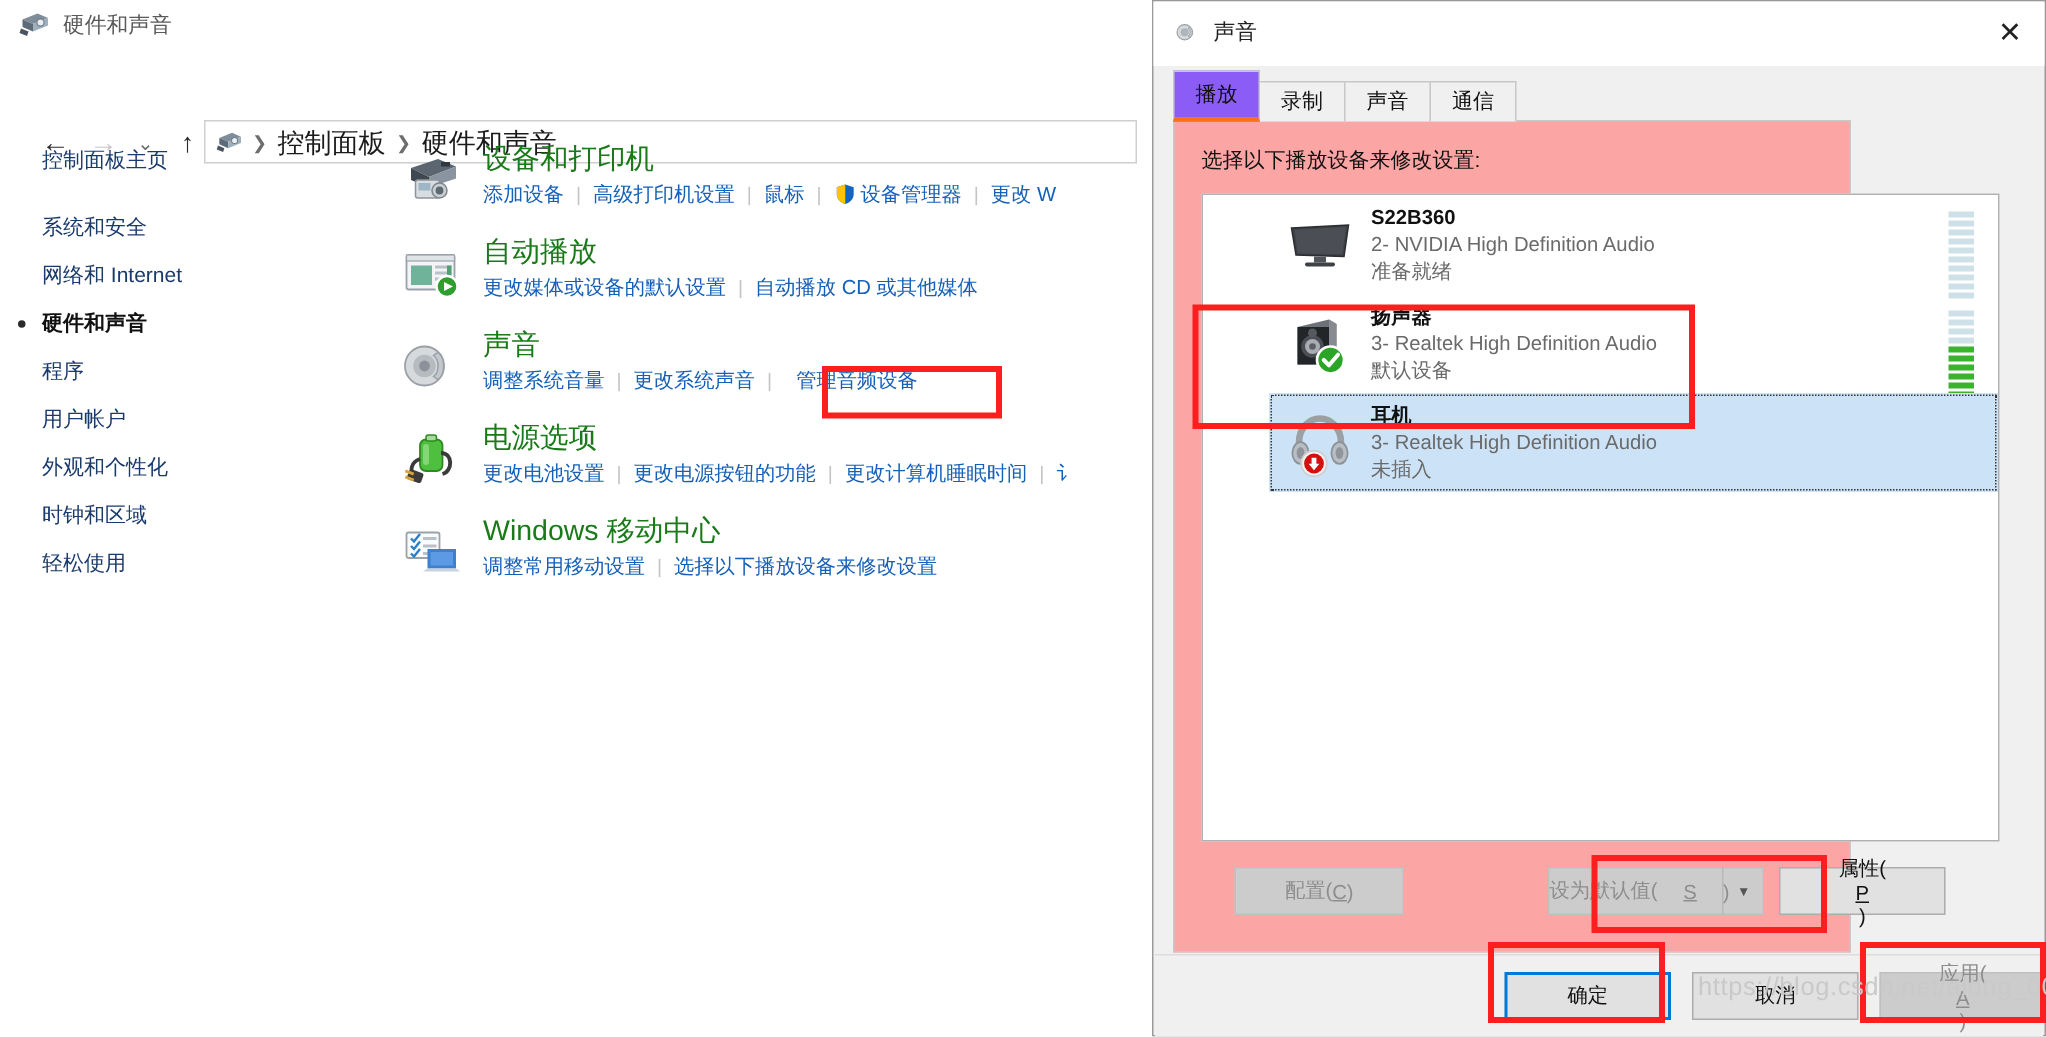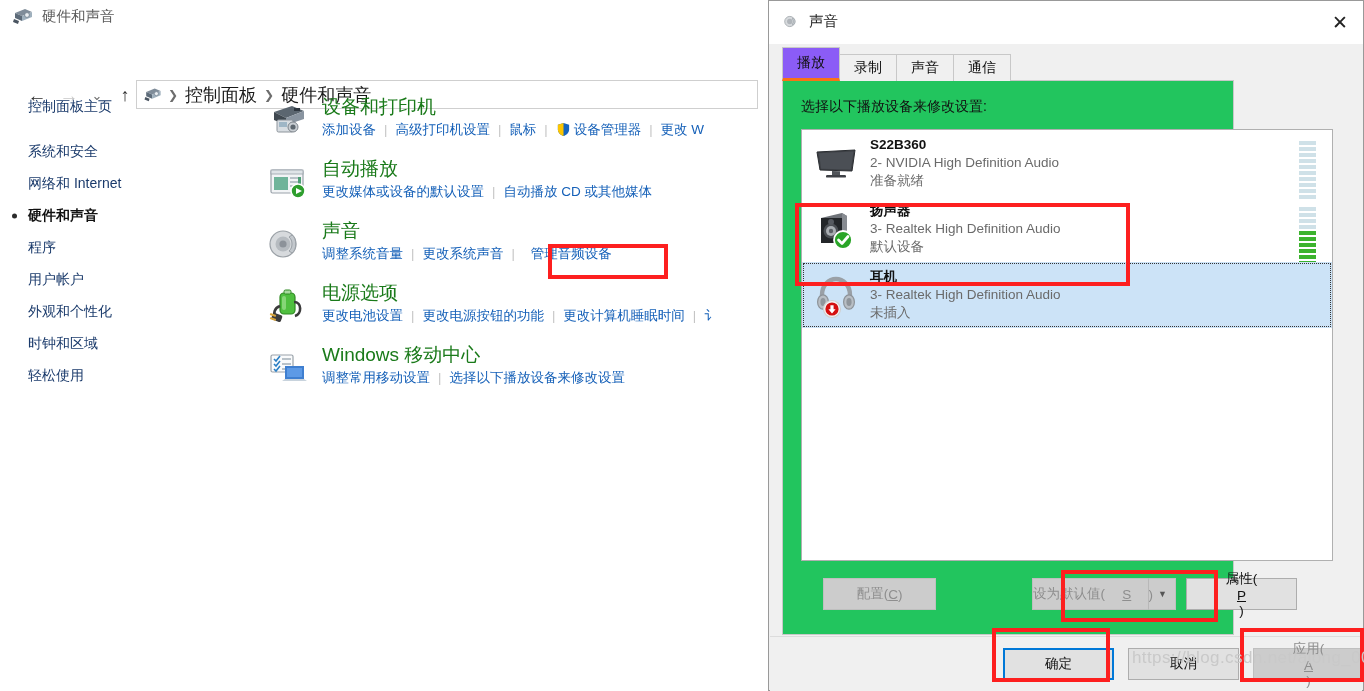--- a/index.html
+++ b/index.html
@@ -59,24 +59,24 @@
   #sd-title-wrap{position:absolute;left:14px;top:11px;display:flex;align-items:center;gap:9px;}
   #sd-title-text{font-size:14.5px;color:#222;}
   #sd-close{position:absolute;right:0;top:0;width:46px;height:42px;display:flex;align-items:center;justify-content:center;
     font-size:19px;color:#222;cursor:pointer;}
 
   #sd-tabs{position:absolute;left:13px;top:50px;width:568px;height:30px;display:flex;align-items:flex-end;z-index:3;}
   .sd-tab{height:26px;padding:0 14px;display:flex;align-items:center;font-size:14px;color:#111;
     background:#f0f0f0;border:1px solid #c8c8c8;border-bottom:none;margin-right:-1px;cursor:pointer;}
   .sd-tab.active{background:#8b5cf6;height:30px;border-bottom:3px solid #f97316;position:relative;z-index:4;text-align:right;}
 
-  #sd-panel{position:absolute;left:13px;top:79px;width:452px;height:555px;background:#22c55e;border:1px solid #c8c8c8;box-sizing:border-box;}
+  #sd-panel{position:absolute;left:13px;top:79px;width:452px;height:555px;background:#fca5a5;border:1px solid #c8c8c8;box-sizing:border-box;}
   #sd-prompt{position:absolute;left:18px;top:17px;font-size:14px;color:#111;}
 
-  #device-list{position:absolute;left:18px;top:48px;width:532px;height:432px;border:1px solid #b0b0b0;background:#fff;box-sizing:border-box;overflow:hidden;}
+  #device-list{position:absolute;left:18px;top:48px;width:532px;height:432px;border:1px solid #b0b0b0;background:#fff;box-sizing:border-box;overflow:hidden;padding-left:44px;}
   .device{position:relative;height:66px;display:flex;align-items:center;padding-left:10px;box-sizing:border-box;}
   .device.selected{background:#cce3f7;outline:1px dotted #333;outline-offset:-2px;}
   .dev-icon{width:48px;height:48px;position:relative;flex:0 0 48px;}
   .dev-text{margin-left:10px;flex:1;}
   .dev-name{font-size:13.5px;font-weight:bold;color:#111;line-height:1.35;}
   .dev-sub{font-size:13.5px;color:#6a6a6a;line-height:1.35;}
   .dev-status{font-size:13.5px;color:#6a6a6a;line-height:1.35;}
   .meter{position:absolute;right:16px;top:11px;width:17px;display:flex;flex-direction:column-reverse;gap:2px;}
   .seg{height:4px;width:17px;background:#cfe1e8;}
   .seg.on{background:#3cb32e;}

